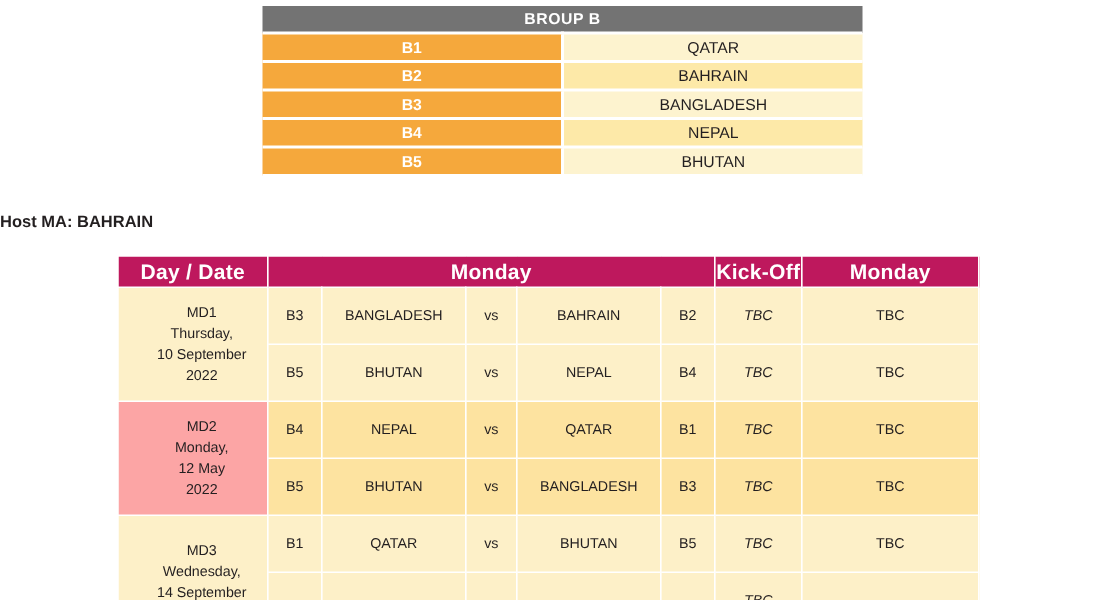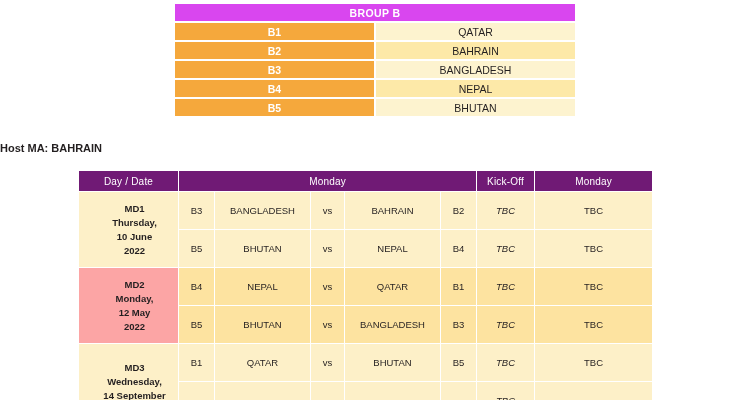--- a/index.html
+++ b/index.html
@@ -30,21 +30,21 @@
   }
   table.group td {
     height: 17px;
     padding: 0;
     font-size: 10.5px;
     text-align: center;
     vertical-align: middle;
     border-bottom: 2px solid #ffffff;
   }
   .group-header td {
-    background: #d946ef;
+    background: #737373;
     color: #ffffff;
     font-weight: bold;
     letter-spacing: .4px;
     font-size: 10.5px;
     height: 19px;
   }
   td.code {
     width: 32px;
     background: #f5a83c;
     color: #ffffff;
@@ -86,25 +86,25 @@
     table-layout: fixed;
   }
   table.sched th, table.sched td {
     padding: 0;
     font-size: 9.5px;
     text-align: center;
     vertical-align: middle;
     border: 1px solid #ffffff;
   }
   table.sched thead th {
-    background: #701a75;
+    background: #be185d;
     color: #ffffff;
-    font-weight: normal;
+    font-weight: bold;
     height: 20px;
-    font-size: 10px;
+    font-size: 14px;
     letter-spacing: .2px;
   }
   .c-daydate { width: 100px; }
   .c-code    { width: 36px; }
   .c-teamA   { width: 96px; }
   .c-vs      { width: 34px; }
   .c-teamB   { width: 96px; }
   .c-codeB   { width: 36px; }
   .c-kick    { width: 58px; }
   .c-venue   { width: 118px; }
@@ -114,21 +114,21 @@
     line-height: 14px;
     color: #231f20;
   }
   .band-a td { background: #fdf0c8; }
   .band-b td { background: #fde3a0; }
   .band-a td.daycell { background: #fdf0c8; }
   .band-b td.daycell { background: #fca5a5; }
 
   td.rowcell { height: 37px; }
   td.kick { font-style: italic; }
-  .mdline { font-weight: bold; margin-left: 12px; }
+  .mdline { font-weight: normal; margin-left: 12px; }
 </style>
 </head>
 <body>
 
 <div class="group-wrap">
   <table class="group">
     <tbody>
       <tr class="group-header">
         <td colspan="2">BROUP B</td>
       </tr>
@@ -177,21 +177,21 @@
         <th>Kick-Off</th>
         <th>Monday</th>
       </tr>
     </thead>
     <tbody>
 
       <tr class="band-a">
         <td class="daycell" rowspan="2">
           <div class="mdline">MD1</div>
           <div class="mdline">Thursday,</div>
-          <div class="mdline">10 June</div>
+          <div class="mdline">10 September</div>
           <div class="mdline">2022</div>
         </td>
         <td class="rowcell">B3</td>
         <td class="rowcell">BANGLADESH</td>
         <td class="rowcell">vs</td>
         <td class="rowcell">BAHRAIN</td>
         <td class="rowcell">B2</td>
         <td class="rowcell kick">TBC</td>
         <td class="rowcell">TBC</td>
       </tr>

